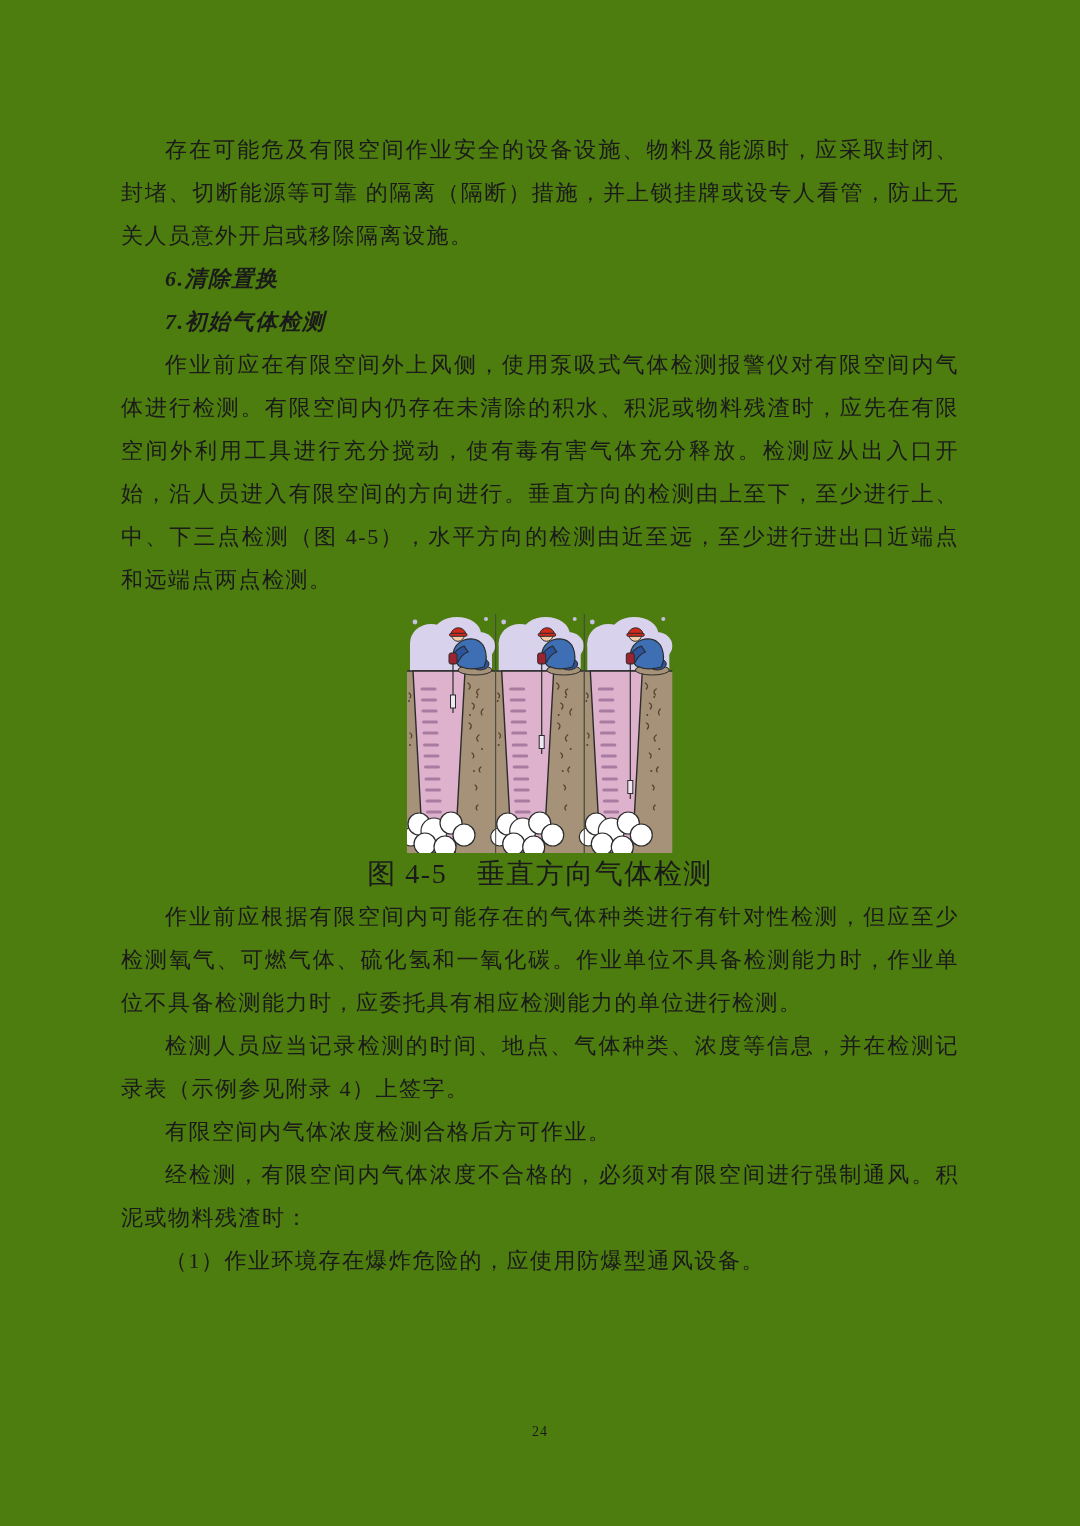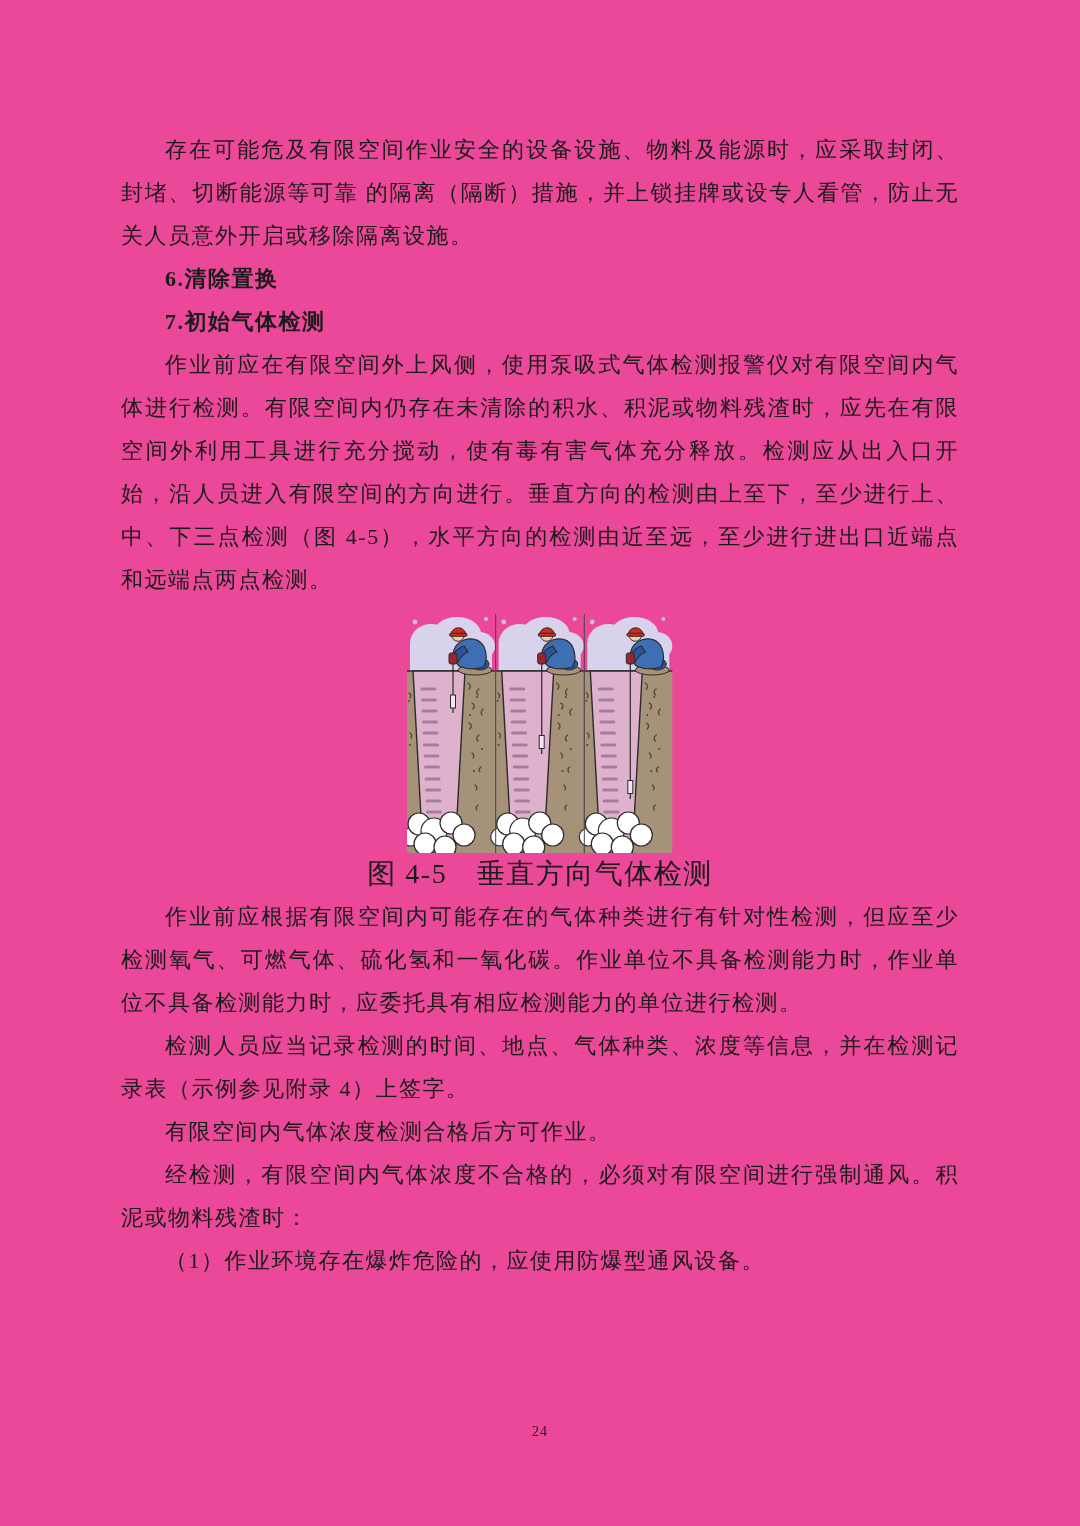--- a/index.html
+++ b/index.html
@@ -1,26 +1,26 @@
 <!DOCTYPE html>
 <html lang="zh" style="--cloud: #d8d2ec; --cloud-dot: #c6bfe2; --soil: #a69278; --shaft: #deb2cd; --rung: #a87ba0; --speck: #55432e; --helmet: #ce2a1d; --uniform: #3e6fb4; --uniform-dark: #2c549c; --device: #9c2430; --outline: #2b2b2b;"><head>
 <meta charset="utf-8">
 <style>
   html,body{margin:0;padding:0;background:#ffffff;}
   .page{
-    position:relative;width:1080px;height:1526px;background:#ec4899;overflow:hidden;
+    position:relative;width:1080px;height:1526px;background:#4d7c0f;overflow:hidden;
     font-family:"Liberation Serif","DejaVu Serif",serif;color:#1a1a1a;
   }
   .body-text{
     position:absolute;left:121px;top:128px;width:838px;
     font-size:22px;line-height:43px;letter-spacing:1.5px;
     text-align:justify;
   }
   .body-text p{margin:0;text-indent:2em;}
-  .heading{font-weight:bold;}
+  .heading{font-weight:bold;font-style:italic;}
   figure{margin:0;text-align:center;text-indent:0;}
   figure svg{display:block;margin:8px auto 0 auto;}
   figcaption{font-size:28px;line-height:42px;text-indent:0;letter-spacing:1.5px;}
   .page-number{
     position:absolute;top:1424px;left:0;width:100%;text-align:center;
     font-size:14px;letter-spacing:1px;
   }
   
   .cloud-top ellipse,.cloud-top rect{fill:var(--cloud,#d8d2ec);}
   .cloud-dot{fill:var(--cloud-dot,#c6bfe2);}

